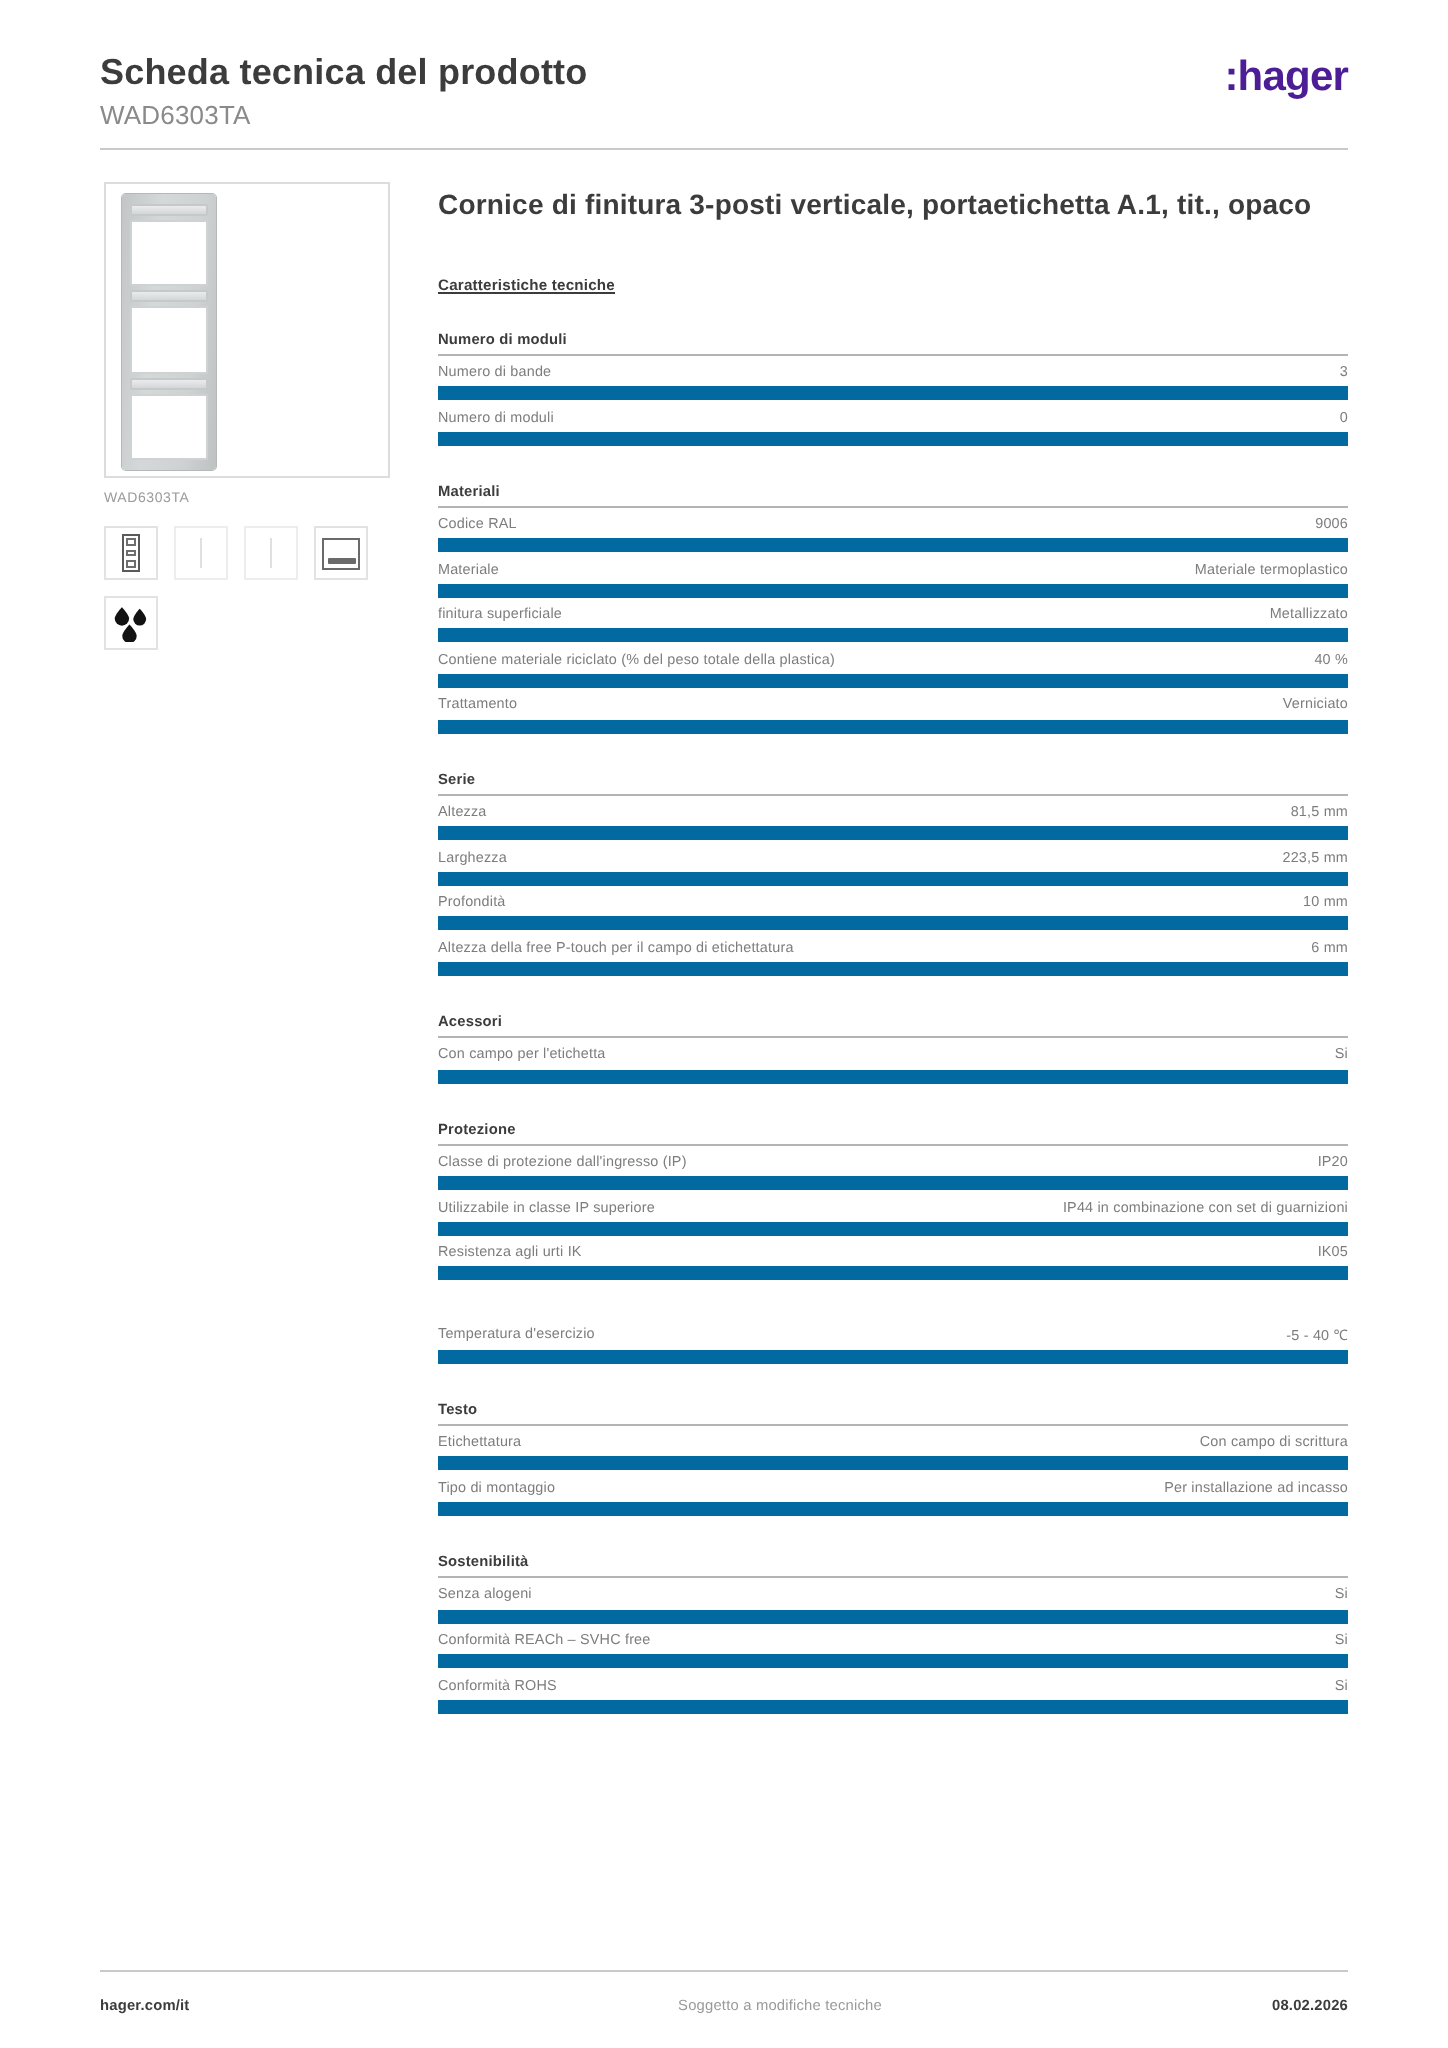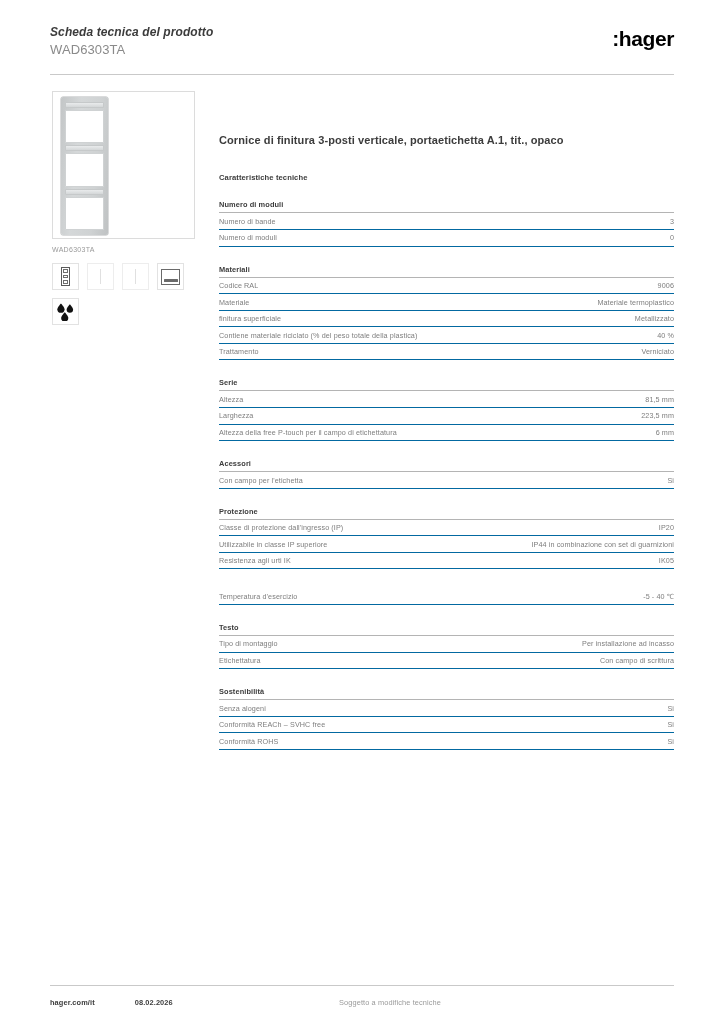--- a/index.html
+++ b/index.html
@@ -26,40 +26,39 @@
     left: 50px;
     top: 22px;
     width: 624px;
     height: 50px;
     display: flex;
     align-items: flex-start;
     justify-content: space-between;
   }
   .title-block { padding-top: 2px; }
   .doc-title {
-    font-size: 12px;
+    font-size: 18px;
     font-weight: bold;
     color: #3c3c3c;
     letter-spacing: 0.1px;
     line-height: 1.35;
-    font-style: italic;
   }
   .doc-subtitle {
     font-size: 13px;
     font-weight: normal;
     color: #8a8a8a;
     letter-spacing: 0.1px;
     line-height: 1.35;
     margin-top: 1px;
   }
 
   .logo {
     font-size: 21px;
     font-weight: bold;
-    color: #000000;
+    color: #4c1d95;
     letter-spacing: -0.4px;
     line-height: 1;
     padding-top: 6px;
     white-space: nowrap;
   }
 
   .header-rule {
     position: absolute;
     left: 50px;
     top: 74px;
@@ -191,55 +190,55 @@
 
   
   .spec {
     position: absolute;
     left: 219px;
     top: 93px;
     width: 455px;
   }
 
   .product-desc {
-    font-size: 11px;
+    font-size: 14px;
     font-weight: bold;
     color: #3c3c3c;
     letter-spacing: 0.1px;
     line-height: 1.4;
-    margin-top: 40px;
   }
 
   .spec-heading {
     font-size: 7.6px;
     font-weight: bold;
     color: #3c3c3c;
     letter-spacing: 0.1px;
     margin-top: 25px;
+    text-decoration: underline;
   }
 
   .group { margin-top: 18px; }
   .group:first-of-type { margin-top: 18px; }
 
   .group-title {
     font-size: 7.4px;
     font-weight: bold;
     color: #3c3c3c;
     letter-spacing: 0.1px;
     padding-bottom: 3px;
     border-bottom: 1px solid #b4b4b4;
   }
 
   .row {
     display: flex;
-    align-items: flex-end;
+    align-items: flex-start;
     justify-content: space-between;
     gap: 12px;
     padding: 3.4px 0 3.2px 0;
-    border-bottom: 1px solid #0369a1;
+    border-bottom: 7px solid #0369a1;
   }
   .row .k {
     font-size: 7.2px;
     color: #7d7d7d;
     letter-spacing: 0.1px;
     white-space: nowrap;
   }
   .row .v {
     font-size: 7.2px;
     color: #7d7d7d;
@@ -257,20 +256,21 @@
     height: 1px;
     background: #c9c9c9;
   }
   .footer {
     position: absolute;
     left: 50px;
     bottom: 17px;
     width: 624px;
     display: flex;
     align-items: center;
+    justify-content: space-between;
     gap: 40px;
   }
   .footer .f-left,
   .footer .f-right {
     font-size: 7.4px;
     font-weight: bold;
     color: #3c3c3c;
     letter-spacing: 0.1px;
   }
   .footer .f-center {
@@ -389,20 +389,24 @@
           <div class="group-title">Serie</div>
           <div class="row">
             <div class="k">Altezza</div>
             <div class="v">81,5 mm</div>
           </div>
           <div class="row">
             <div class="k">Larghezza</div>
             <div class="v">223,5 mm</div>
           </div>
           <div class="row">
+            <div class="k">Profondità</div>
+            <div class="v">10 mm</div>
+          </div>
+          <div class="row">
             <div class="k">Altezza della free P-touch per il campo di etichettatura</div>
             <div class="v">6 mm</div>
           </div>
         </div>
         <div class="group">
           <div class="group-title">Acessori</div>
           <div class="row">
             <div class="k">Con campo per l'etichetta</div>
             <div class="v">Si</div>
           </div>
@@ -424,26 +428,26 @@
         </div>
         <div class="group">
           <div class="row">
             <div class="k">Temperatura d'esercizio</div>
             <div class="v">-5 - 40 ℃</div>
           </div>
         </div>
         <div class="group">
           <div class="group-title">Testo</div>
           <div class="row">
+            <div class="k">Etichettatura</div>
+            <div class="v">Con campo di scrittura</div>
+          </div>
+          <div class="row">
             <div class="k">Tipo di montaggio</div>
             <div class="v">Per installazione ad incasso</div>
-          </div>
-          <div class="row">
-            <div class="k">Etichettatura</div>
-            <div class="v">Con campo di scrittura</div>
           </div>
         </div>
         <div class="group">
           <div class="group-title">Sostenibilità</div>
           <div class="row">
             <div class="k">Senza alogeni</div>
             <div class="v">Si</div>
           </div>
           <div class="row">
             <div class="k">Conformità REACh – SVHC free</div>

